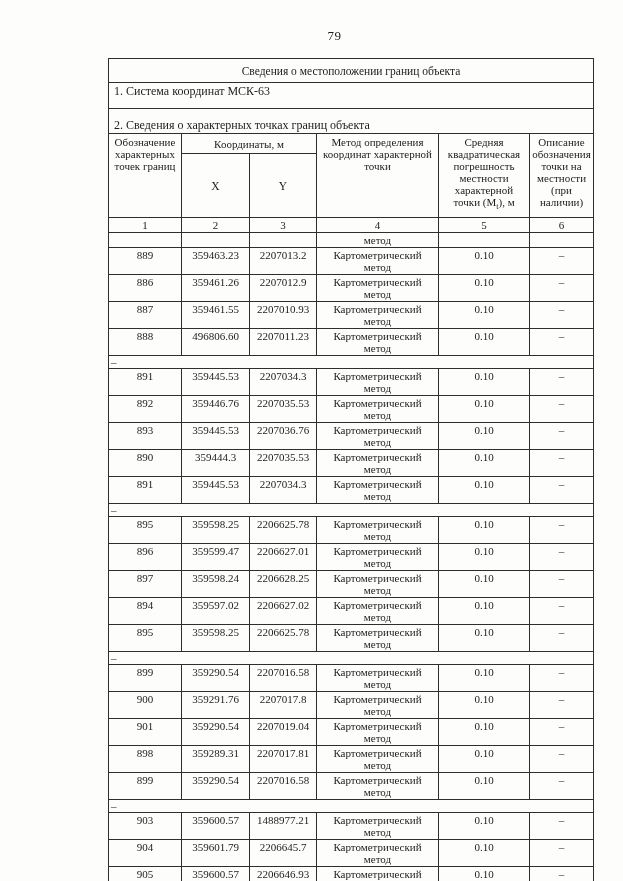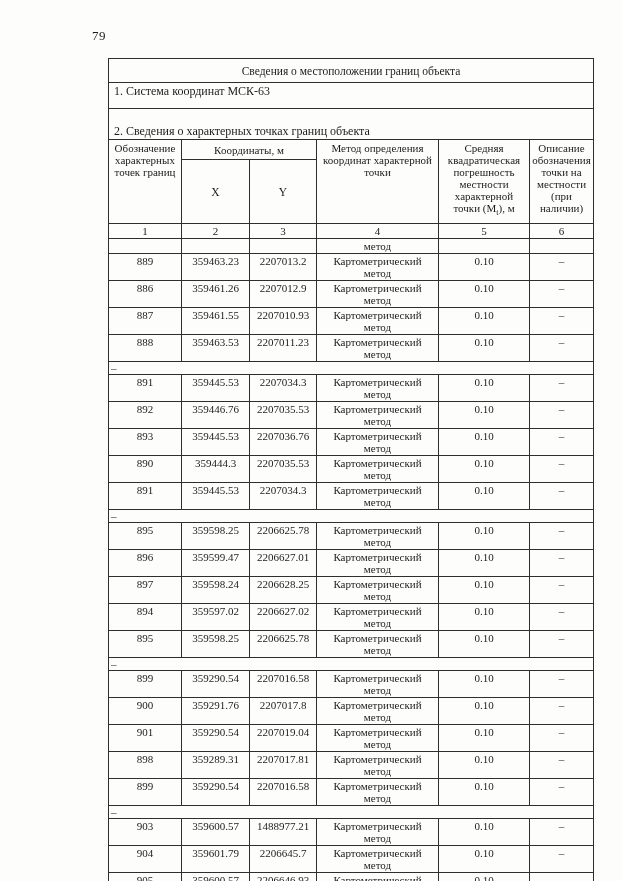--- a/index.html
+++ b/index.html
@@ -6,37 +6,37 @@
   html, body {
     width: 623px; height: 881px;
     background: #fdfdfb;
     font-family: "Liberation Serif", "DejaVu Serif", serif;
     color: #1c1c1c;
     overflow: hidden;
   }
   .page { position: relative; width: 623px; height: 881px; }
   .page-number {
     position: absolute; top: 28px; left: 92px; width: 485px;
-    text-align: left; font-size: 13px; letter-spacing: 0.5px;
+    text-align: center; font-size: 13px; letter-spacing: 0.5px;
   }
   table.doc-table {
     position: absolute; top: 58px; left: 108px;
     width: 486px; border-collapse: collapse; table-layout: fixed;
   }
   td {
     border: 1px solid #2e2e2e;
     font-size: 11px; line-height: 12px;
     text-align: center; vertical-align: top;
     padding: 1px 2px;
     overflow: hidden;
   }
   tr.title-row td { height: 24px; vertical-align: middle; font-size: 11.5px; }
   tr.sec-row td { text-align: left; padding: 2px 5px; font-size: 12px; }
   tr.sec-row.s1 td { height: 26px; }
-  tr.sec-row.s2 td { height: 15px; padding-top: 16px; }
+  tr.sec-row.s2 td { height: 15px; padding-top: 10px; }
   tr.header-row td { font-size: 11px; padding-top: 2px; margin-left: 39px; }
   td.coords-group { height: 20px; vertical-align: middle; }
   tr.header-xy td { height: 64px; vertical-align: middle; font-size: 11.5px; }
   tr.numbers-row td { height: 14px; }
   tr.cont-row td { height: 14px; }
   tr.data-row td { height: 25px; }
   tr.data-row.partial td { height: 17px; }
   td.method { white-space: pre-line; font-family: Liberation Serif, serif; }
   tr.sep-row td { height: 13px; text-align: left; padding-left: 2px; line-height: 10px; }
   sub { font-size: 8px; line-height: 0; }
@@ -117,21 +117,21 @@
           <td>887</td>
           <td>359461.55</td>
           <td>2207010.93</td>
           <td class="method">Картометрический
 метод</td>
           <td>0.10</td>
           <td>–</td>
         </tr>
         <tr class="data-row">
           <td>888</td>
-          <td>359463.53</td>
+          <td>496806.60</td>
           <td>2207011.23</td>
           <td class="method">Картометрический
 метод</td>
           <td>0.10</td>
           <td>–</td>
         </tr>
         <tr class="sep-row">
           <td colspan="6">–</td>
         </tr>
         <tr class="data-row">

